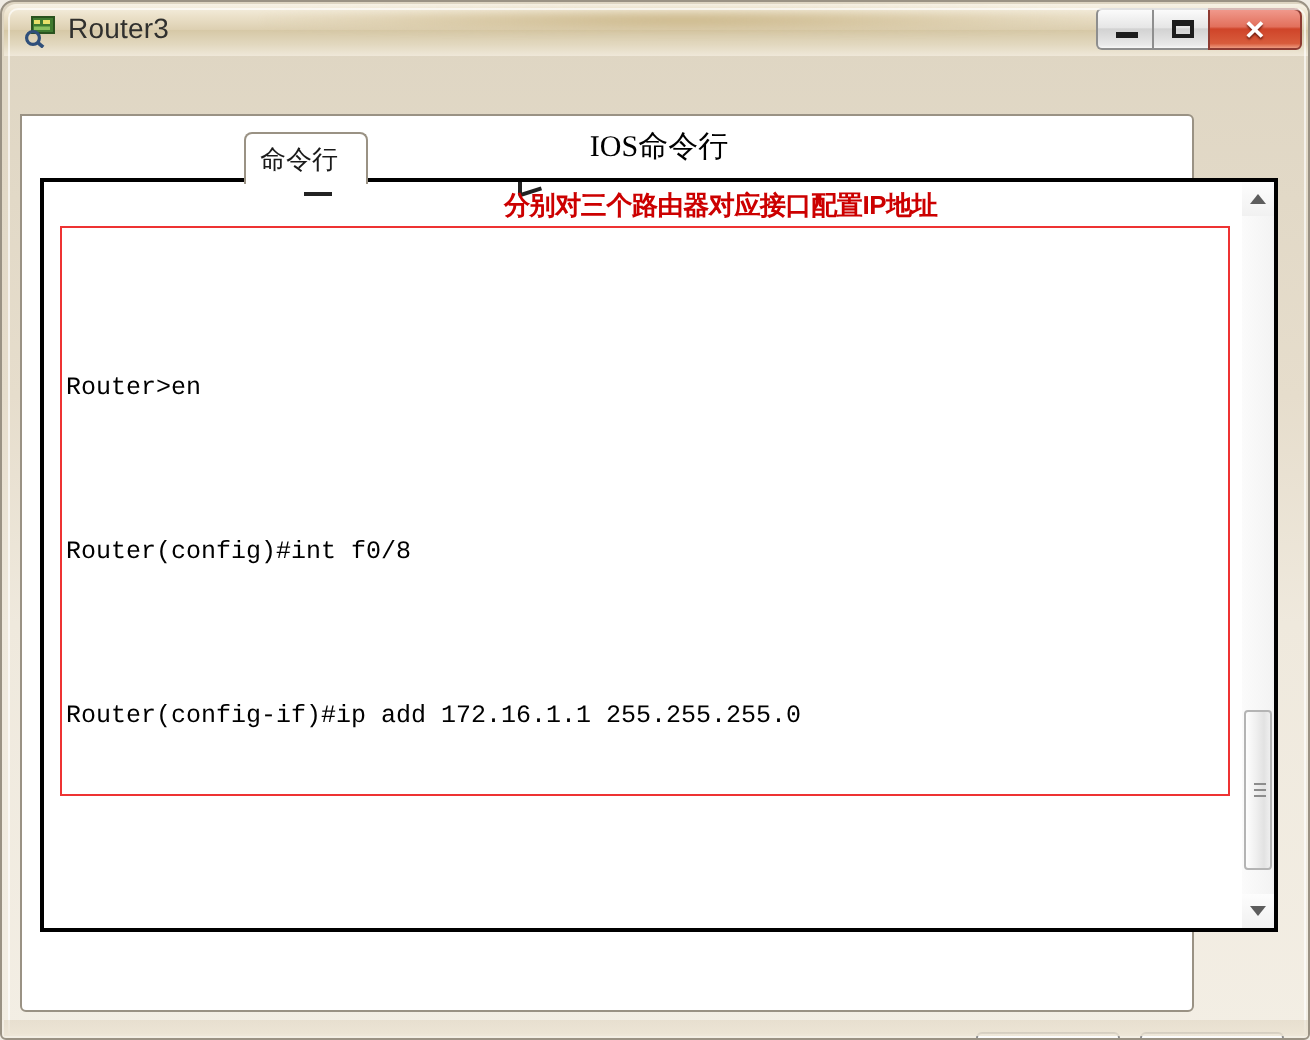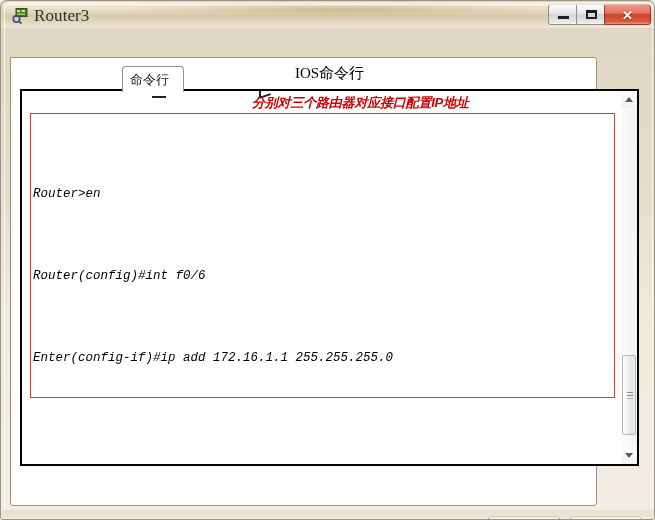--- a/index.html
+++ b/index.html
@@ -60,25 +60,24 @@
     filter: blur(2px);
   }
   .title-icon {
     position: absolute;
     left: 10px; top: 5px;
     width: 17px; height: 17px;
   }
   .title-text {
     position: absolute;
     left: 32px; top: 4px;
-    font-size: 17px;
+    font-size: 14px;
     color: #30302e;
     letter-spacing: 0.1px;
     white-space: nowrap;
-    font-family: Liberation Serif, serif;
   }
 
   
   .caption-btns {
     position: absolute;
     right: 4px; top: 2px;
     display: flex;
     align-items: flex-start;
   }
   .cap-btn {
@@ -193,21 +192,20 @@
     border: 2px solid #000000;
     background: #ffffff;
     overflow: hidden;
   }
   .term-scroll-pane {
     position: absolute;
     left: 0; top: 0;
     width: 599px;
     height: 373px;
     overflow: hidden;
-    font-style: italic;
   }
   .annot-row {
     position: absolute;
     left: 0; top: 0;
     width: 599px;
     height: 26px;
   }
   .annot-clip-marks {
     position: absolute;
     left: 112px; top: 0px;
@@ -384,22 +382,22 @@
               <div class="clip-m" style="left:125px; top:0px; width:2px; height:6px;"></div>
               <div class="clip-m" style="left:125px; top:4px; width:12px; height:2px; transform:rotate(-18deg);"></div>
             </div>
             <div class="annot-red">分别对三个路由器对应接口配置IP地址</div>
           </div>
 
           <div class="red-box"></div>
 
           <div class="term-text">
             <span class="ln">Router&gt;en</span>
-            <span class="ln">Router(config)#int f0/6</span>
-            <span class="ln">Enter(config-if)#ip add 172.16.1.1 255.255.255.0</span>
+            <span class="ln">Router(config)#int f0/8</span>
+            <span class="ln">Router(config-if)#ip add 172.16.1.1 255.255.255.0</span>
             <span class="ln"></span>
             
             
             
             
             
             
             
             
             

